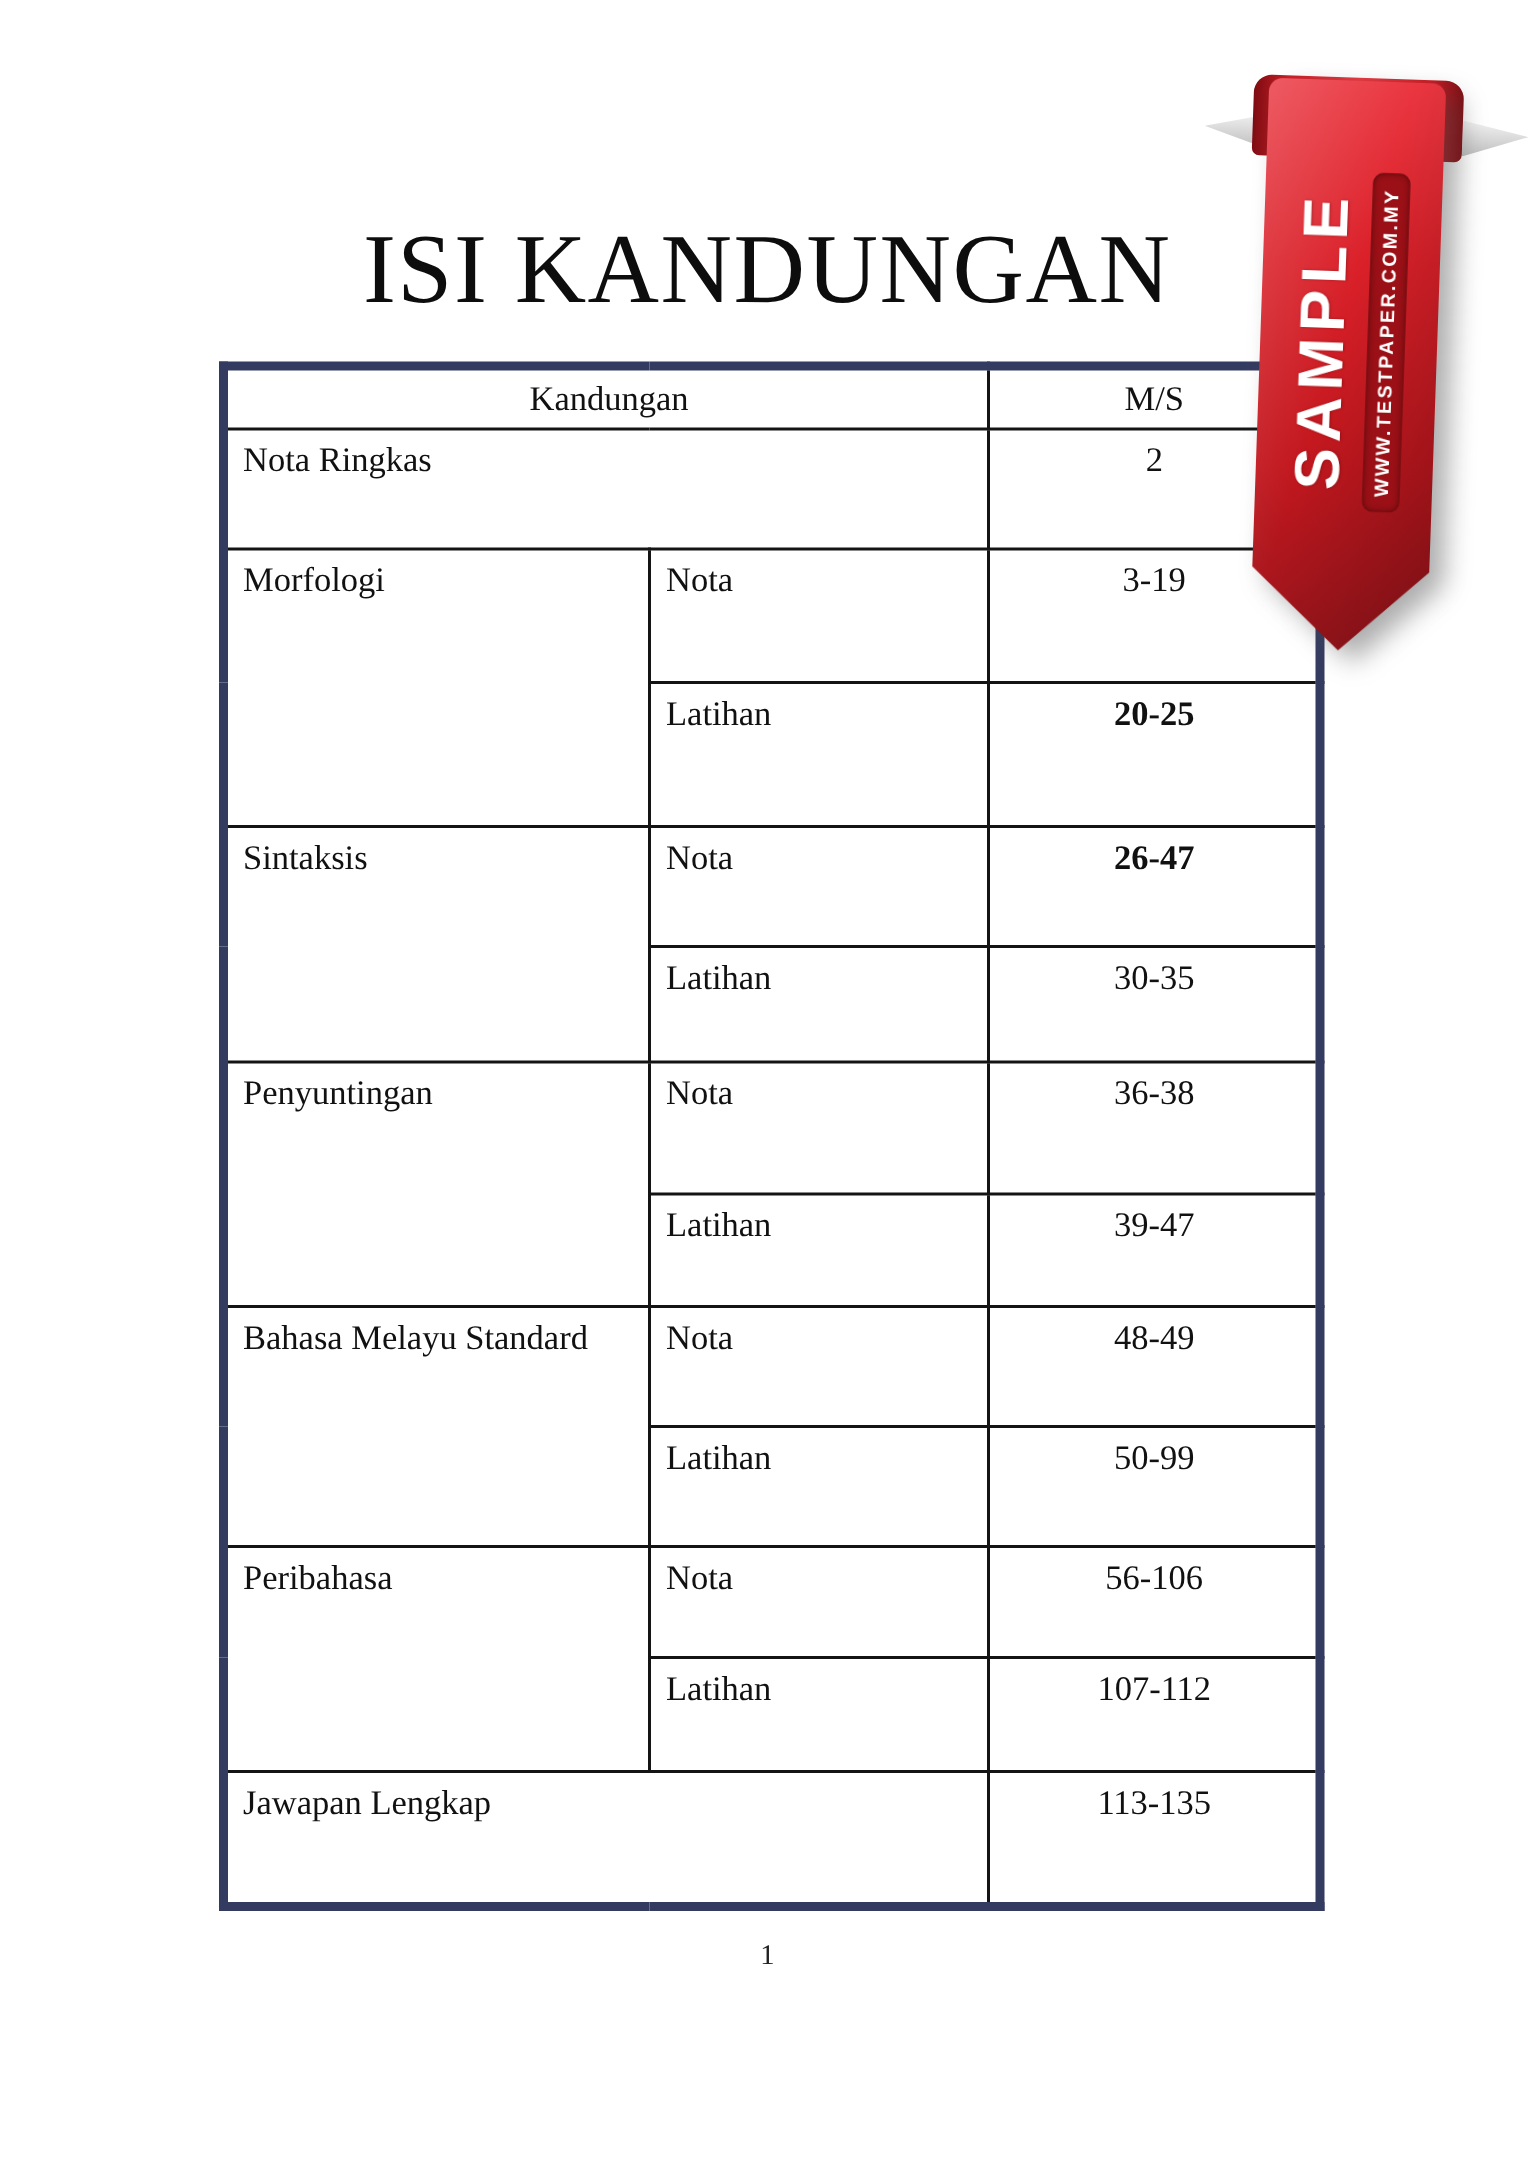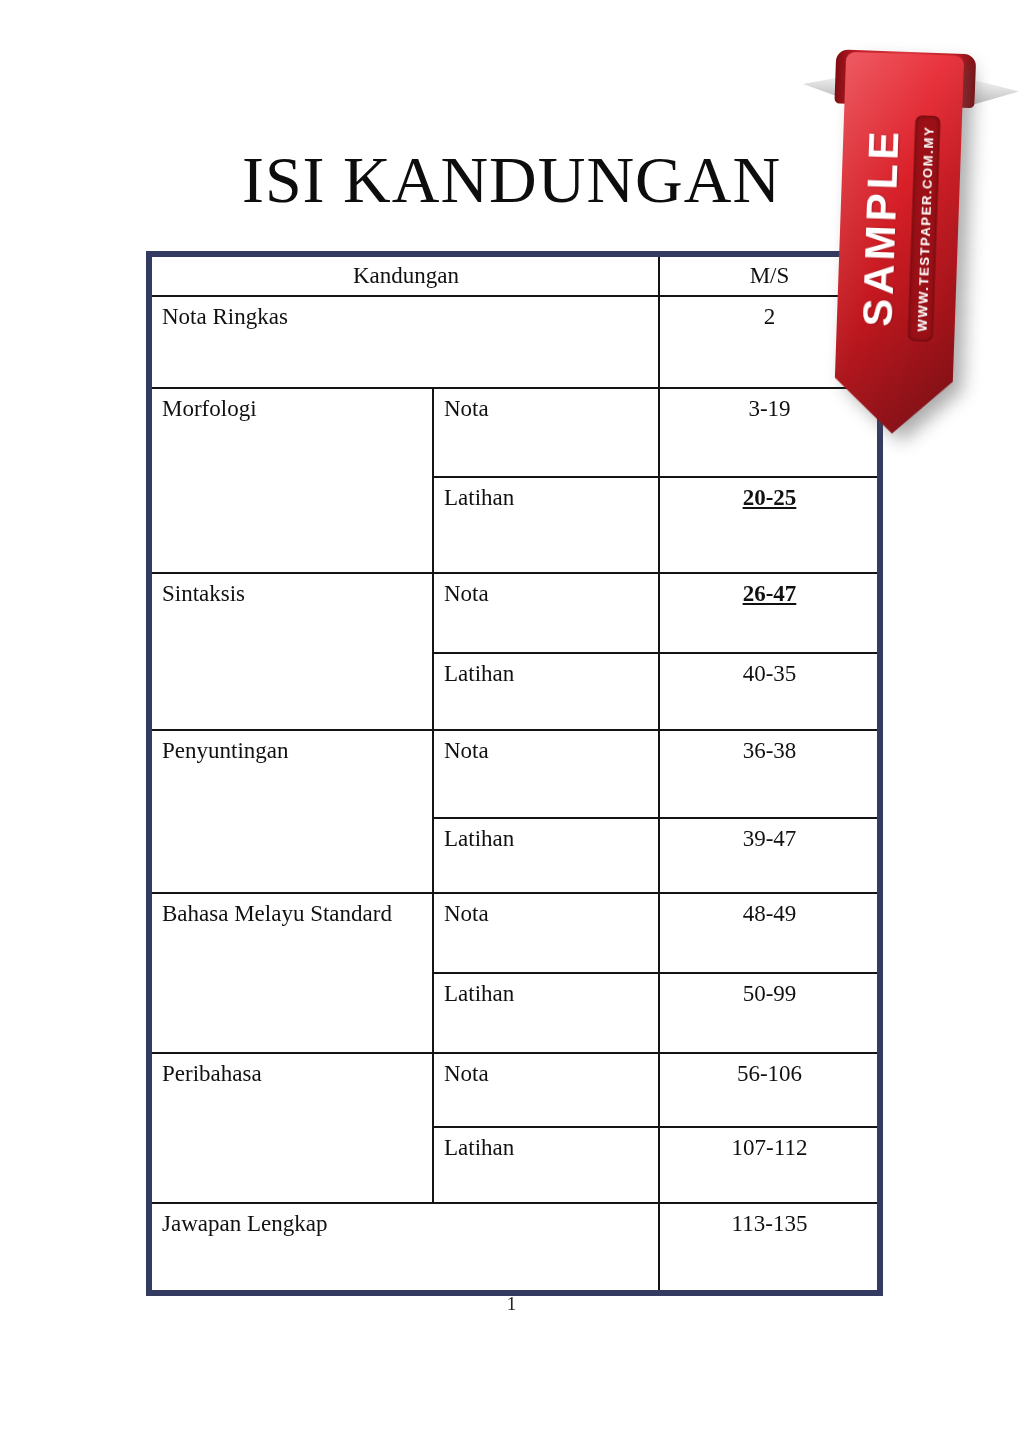--- a/index.html
+++ b/index.html
@@ -7,36 +7,36 @@
   .page {
     position:relative; width:1024px; height:1439px;
     background:#ffffff; overflow:hidden;
     font-family:"Liberation Serif", serif; color:#111;padding-left:24px;
   }
   .title {
     position:absolute; top:142px; left:146px; width:731px;
     text-align:center; font-size:66px; font-weight:normal;
     letter-spacing:1px; color:#0d0d0d;
   }
-  .toc-wrap { position:absolute; left:146px; top:251px;border-radius:29px; }
+  .toc-wrap { position:absolute; left:146px; top:241px;border-radius:29px; }
   table.toc {
     border-collapse:collapse; table-layout:fixed; width:731px;
     border:6px solid #343b60;
   }
   table.toc td {
     border:2px solid #141414;
     vertical-align:top;
     font-size:23px; line-height:1.25;
     padding:6px 8px 4px 10px;
     background:#fff;
   }
   table.toc tr.hdr td { vertical-align:middle; padding-top:2px; padding-bottom:2px; }
   td.center { text-align:center; padding-left:4px; padding-right:4px; }
   td.pages  { text-align:center; }
-  .bold { font-weight:bold;text-decoration:underline; }
+  .bold { font-weight:bold; }
 
   
   .ribbon {
     position:absolute; left:800px; top:48px; width:224px; height:400px;
     transform:rotate(2deg); transform-origin:110px 12px;
   }
   .wing {
     position:absolute; top:30px; width:44px; height:24px;
     background:linear-gradient(to bottom,#f2f2f2,#bdbdbd);
   }
@@ -100,21 +100,21 @@
           <col style="width:226px">
           <col style="width:221px">
         </colgroup>
 
       <tbody>
           <tr class="hdr" style="height:42px">
         <td colspan="2" class="center">Kandungan</td>
         <td class="center">M/S</td>
       </tr>
 
-      <tr style="height:92px">
+      <tr style="height:80px">
         <td colspan="2">Nota Ringkas</td>
         <td class="pages">2</td>
       </tr>
 
       <tr style="height:89px">
         <td rowspan="2">Morfologi</td>
         <td>Nota</td>
         <td class="pages">3-19</td>
       </tr>
       <tr style="height:96px">
@@ -122,21 +122,21 @@
         <td class="pages bold">20-25</td>
       </tr>
 
       <tr style="height:80px">
         <td rowspan="2">Sintaksis</td>
         <td>Nota</td>
         <td class="pages bold">26-47</td>
       </tr>
       <tr style="height:77px">
         <td>Latihan</td>
-        <td class="pages">40-35</td>
+        <td class="pages">30-35</td>
       </tr>
 
       <tr style="height:88px">
         <td rowspan="2">Penyuntingan</td>
         <td>Nota</td>
         <td class="pages">36-38</td>
       </tr>
       <tr style="height:75px">
         <td>Latihan</td>
         <td class="pages">39-47</td>

